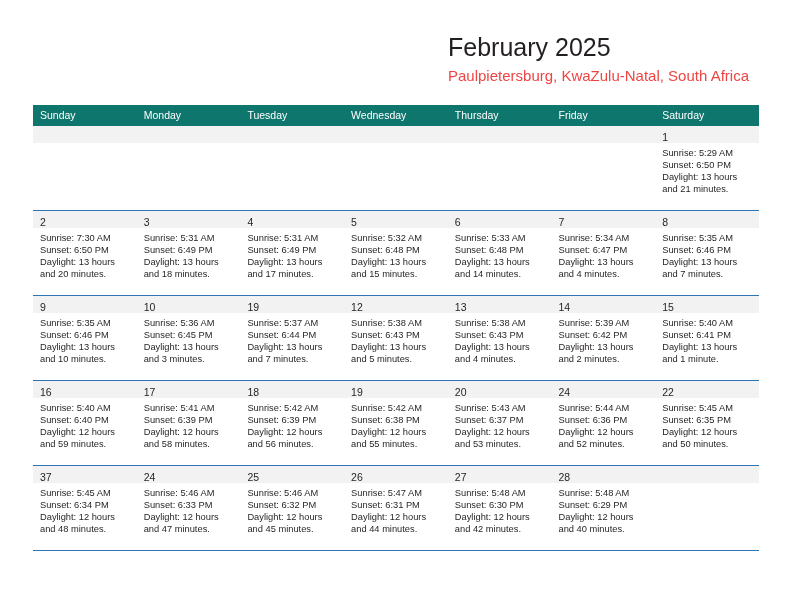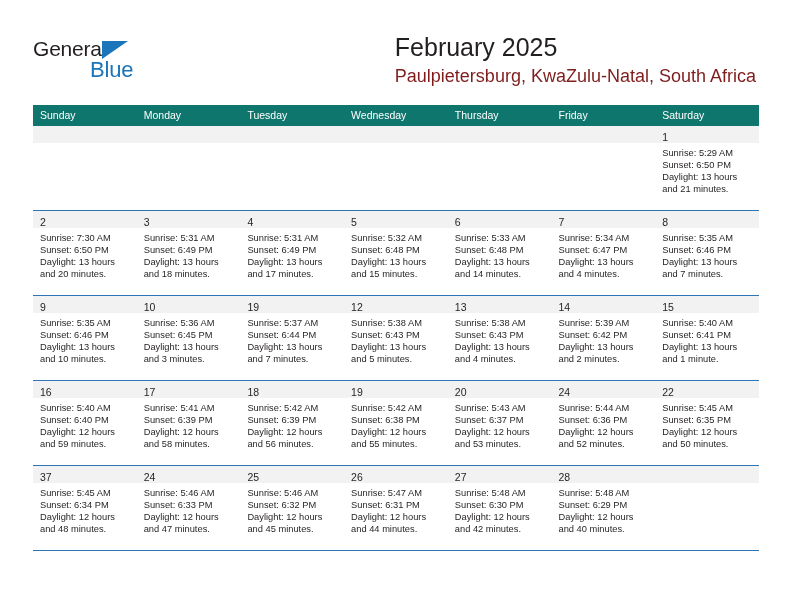--- a/index.html
+++ b/index.html
@@ -72,24 +72,24 @@
   }
   .cal-title {
     font-size: 25px;
     line-height: 30px;
     color: #231f20;
     font-weight: normal;
     margin: 0;
     white-space: nowrap;
   }
   .cal-subtitle {
-    font-size: 18px;
+    font-size: 15px;
     line-height: 20px;
-    color: #7f1d1d;
-    margin: 4px 0 0 0;
+    color: #ef4444;
+    margin: 4px 7px 0 0;
     white-space: nowrap;
   }
 
   
   .calendar {
     position: absolute;
     left: 33px;
     top: 105px;
     width: 726px;
   }
@@ -143,25 +143,20 @@
     white-space: nowrap;
   }
 </style>
 </head>
 <body>
 
 <div class="page">
 
   <div class="header">
 
-    <div class="logo">
-      <span class="logo-general">General</span>
-      <span class="logo-tri"></span>
-      <span class="logo-blue">Blue</span>
-    </div>
 
     <div class="title-block">
       <h1 class="cal-title">February 2025</h1>
       <div class="cal-subtitle">Paulpietersburg, KwaZulu-Natal, South Africa</div>
     </div>
 
   </div>
 
   <div class="calendar">
     <table class="cal">

